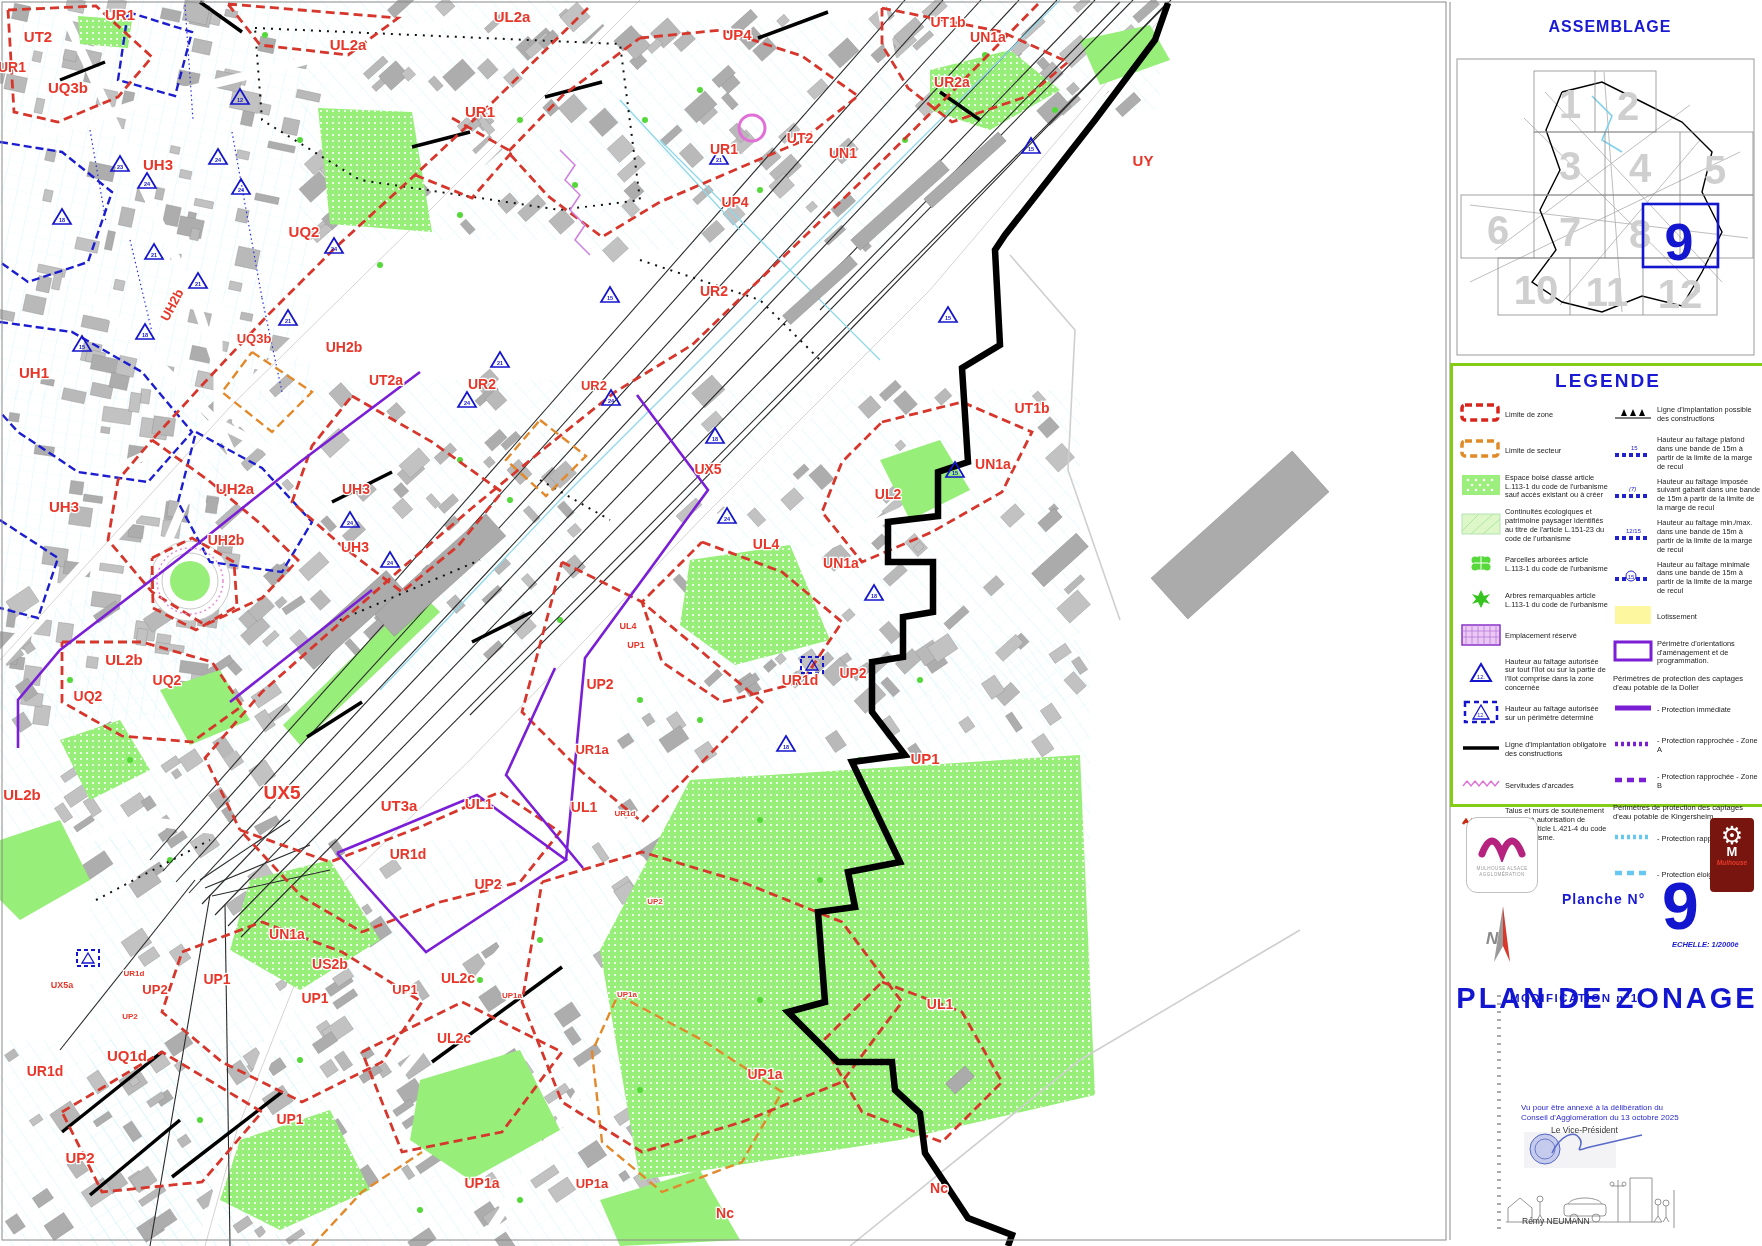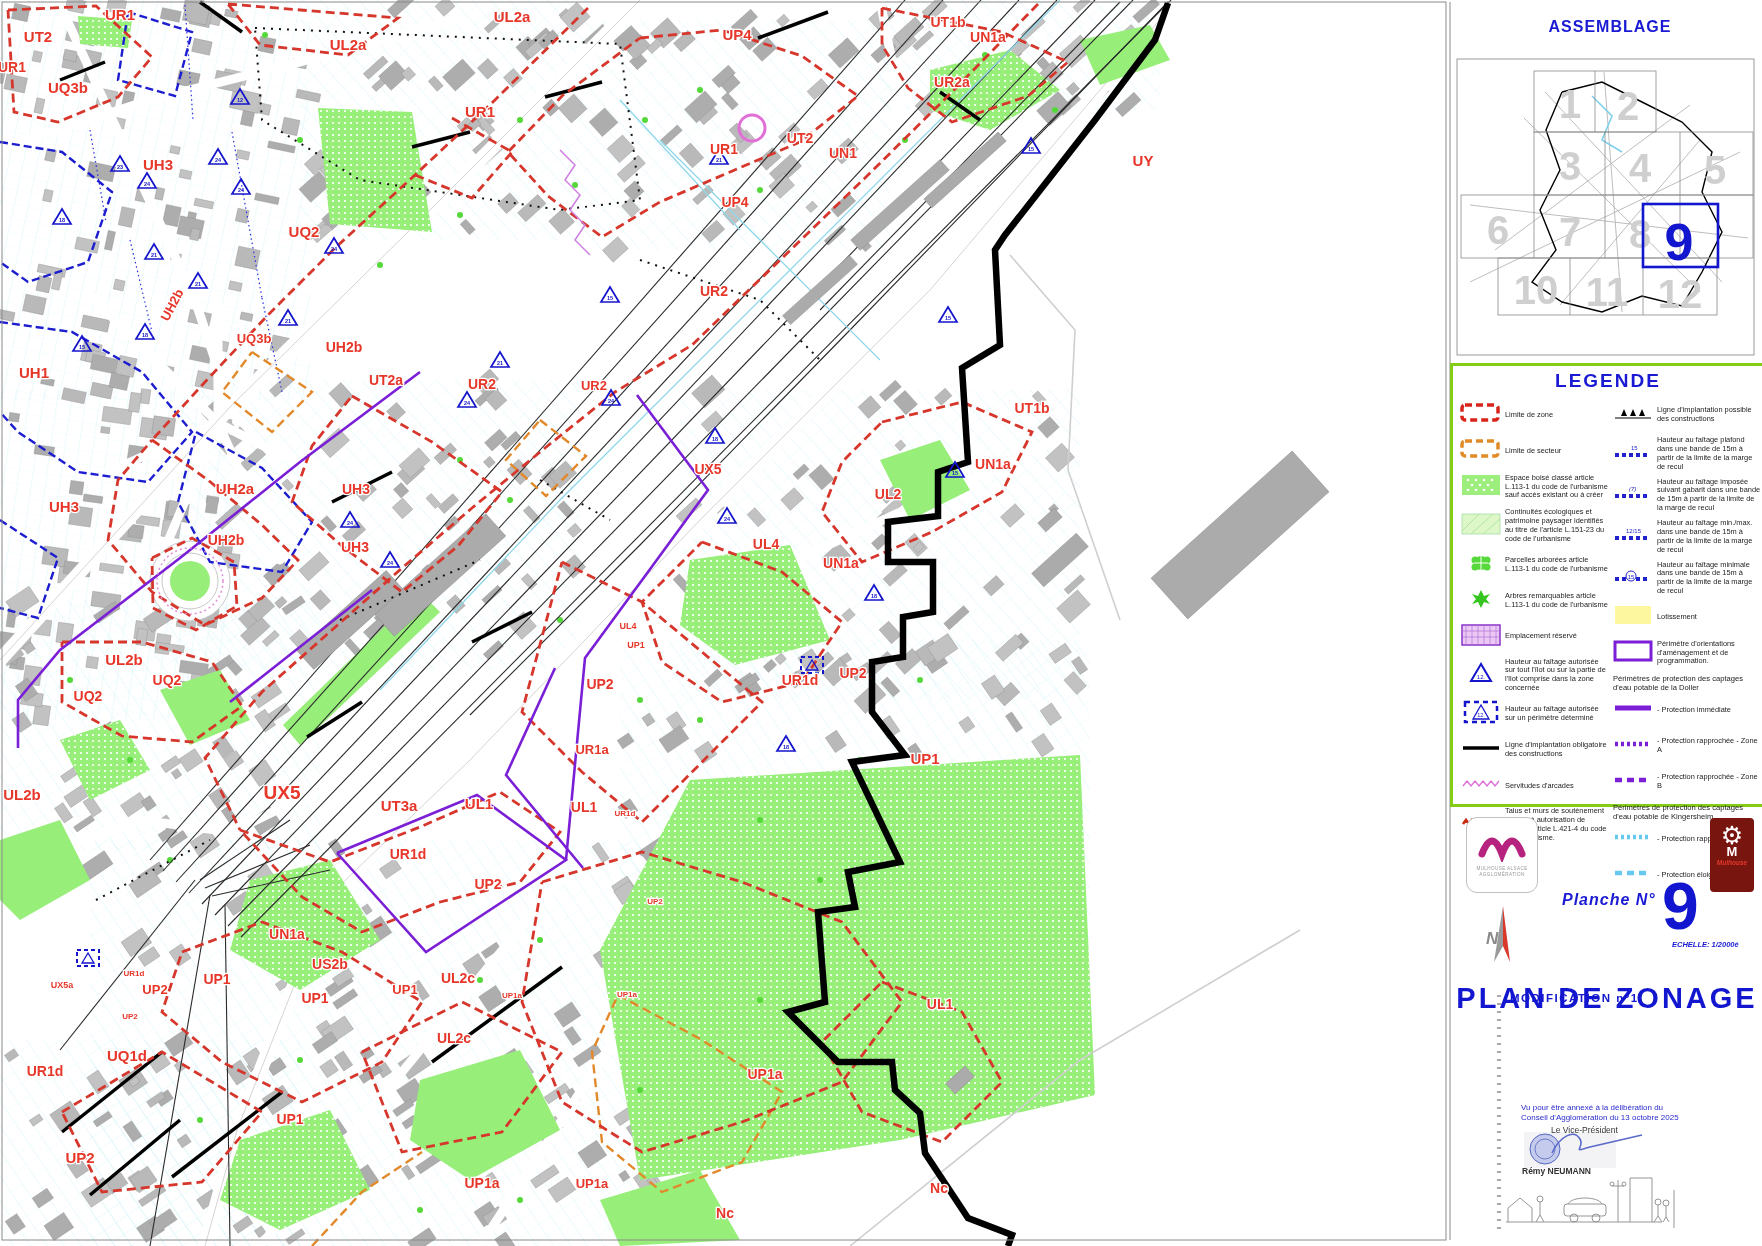--- a/index.html
+++ b/index.html
@@ -19,28 +19,28 @@
   .agglo{left:1466px;top:817px;width:70px;height:74px;border:1px solid #c0c0c0;border-radius:11px;background:#fff;text-align:center;}
   .agglo .tl{font-size:4.6px;color:#9a9a9a;letter-spacing:.4px;line-height:1.3;}
   .plu{left:1545px;top:820px;width:200px;height:66px;}
   .plu-word{position:absolute;left:0;top:-8px;font-size:52px;font-weight:bold;color:#d8281e;letter-spacing:1px;}
   .plu-sub{position:absolute;left:88px;top:10px;font-size:9.5px;font-weight:bold;color:#4a4a4a;line-height:1.35;letter-spacing:.4px;}
   .plu-line{position:absolute;left:0;top:64px;width:148px;border-top:1.5px solid #777;}
   .mul{left:1710px;top:818px;width:44px;height:74px;background:#78150e;border-radius:4px;color:#fff;text-align:center;}
   .mul .gear{font-size:25px;line-height:34px;}
   .mul .gm{font-size:13px;font-weight:bold;margin-top:-8px;}
   .mul .city{font-size:6.5px;font-weight:bold;color:#e8392c;font-style:italic;}
-  .planche{left:1562px;top:891px;width:110px;color:#1a1ad4;font-size:16px;font-weight:bold;font-style:italic;letter-spacing:1px;}
+  .planche{left:1562px;top:891px;width:110px;color:#1a1ad4;font-size:14px;font-weight:bold;letter-spacing:1px;}
   .bignine{left:1662px;top:868px;width:80px;color:#1216cf;font-size:66px;font-weight:bold;}
   .echelle{left:1672px;top:940px;width:90px;color:#1a1ad4;font-size:7.5px;font-weight:bold;font-style:italic;}
   .main-title{left:1452px;top:982px;width:310px;text-align:center;color:#1216cf;font-size:29px;font-weight:bold;letter-spacing:3px;}
   .modif{left:1510px;top:992px;color:#1216cf;font-size:11.5px;font-weight:bold;letter-spacing:1.5px;}
   .approve{left:1521px;top:1103px;width:190px;color:#2a2acc;font-size:8px;line-height:1.3;}
   .role{left:1522px;top:1125px;color:#333;font-size:8.5px;padding-left:29px;}
-  .name{left:1522px;top:1166px;color:#333;font-size:8.5px;font-weight:bold;}
+  .name{left:1522px;top:1216px;color:#333;font-size:8.5px;}
 </style>
 </head>
 <body>
 
 <div id="sheet">
   <svg id="gfx" width="1762" height="1246" viewBox="0 0 1762 1246">
     <defs id="defs">
         <pattern id="pat0" width="14" height="14" patternUnits="userSpaceOnUse" patternTransform="rotate(12)">
           <path d="M0,0 V14" stroke="#aeeaf2" stroke-width="0.8"></path>
           <path d="M0,0 H14" stroke="#cdf3f8" stroke-width="0.6"></path>

